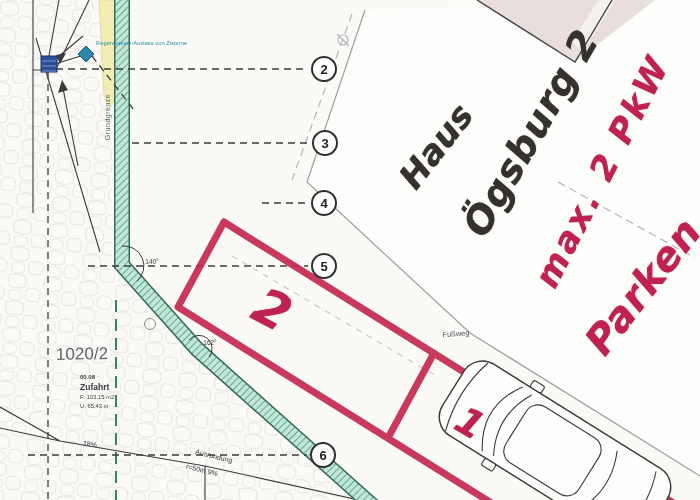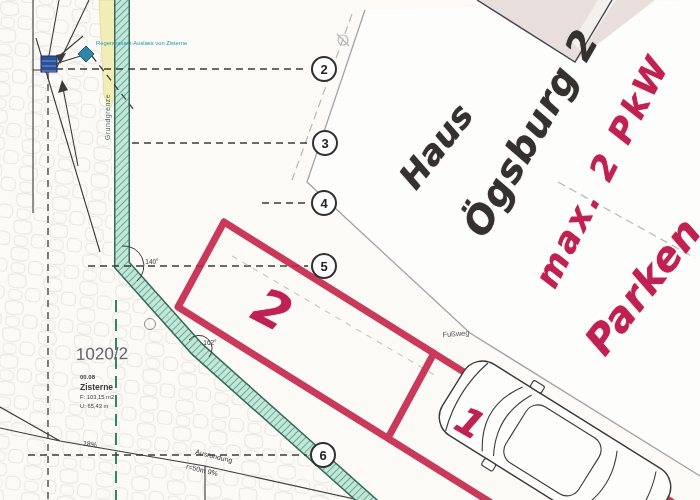--- a/index.html
+++ b/index.html
@@ -96,24 +96,24 @@
       <path d="M-37,96 Q0,110 37,96" fill="none" stroke="#3a3a3a" stroke-width="1.1"></path>
       <rect x="-50" y="-56" width="8" height="13" rx="2" fill="#fdfdfc" stroke="#3a3a3a" stroke-width="1.1"></rect>
       <rect x="42" y="-56" width="8" height="13" rx="2" fill="#fdfdfc" stroke="#3a3a3a" stroke-width="1.1"></rect>
     </g>
   </svg>
 
   <span class="lbl" style="left:96px;top:41px;font-size:5.8px;color:#2a93ab;">Regenwasser-Auslass von Zisterne</span>
 
   <span class="lbl ctr" style="left:107px;top:117px;font-size:7px;color:#4f6e66;letter-spacing:.5px;transform:translate(-50%,-50%) rotate(-90deg);">Grundgrenze</span>
 
-  <span class="lbl ctr" style="left:82px;top:354px;font-size:17px;color:#63636b;transform:translate(-50%,-50%) rotate(-1deg);margin-left:20px;">1020/2</span>
+  <span class="lbl ctr" style="left:82px;top:354px;font-size:17px;color:#63636b;transform:translate(-50%,-50%) rotate(-1deg);">1020/2</span>
 
   <span class="lbl" style="left:80px;top:374px;font-size:6px;font-weight:bold;">00.08</span>
-  <span class="lbl" style="left:80px;top:383px;font-size:8.5px;font-weight:bold;">Zisterne</span>
+  <span class="lbl" style="left:80px;top:383px;font-size:8.5px;font-weight:bold;">Zufahrt</span>
   <span class="lbl" style="left:80px;top:395px;font-size:5.8px;">F: 103,15 m2</span>
   <span class="lbl" style="left:80px;top:404px;font-size:5.8px;">U: 65,43 m</span>
 
   <span class="lbl ctr" style="left:90px;top:444px;font-size:7px;transform:translate(-50%,-50%) rotate(8deg);">18%</span>
   <span class="lbl ctr" style="left:214px;top:456px;font-size:7px;transform:translate(-50%,-50%) rotate(14deg);">Ausrundung</span>
   <span class="lbl ctr" style="left:202px;top:470px;font-size:7px;transform:translate(-50%,-50%) rotate(14deg);">r=50m 9%</span>
 
   <span class="lbl ctr" style="left:152px;top:262px;font-size:6.5px;">140°</span>
   <span class="lbl ctr" style="left:210px;top:343px;font-size:6.5px;">162°</span>
 

